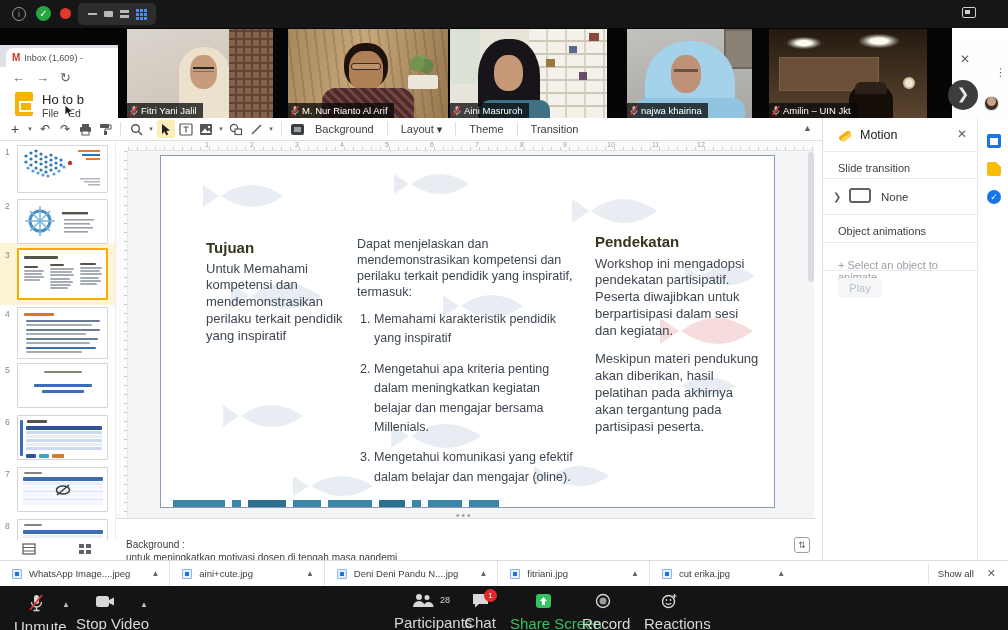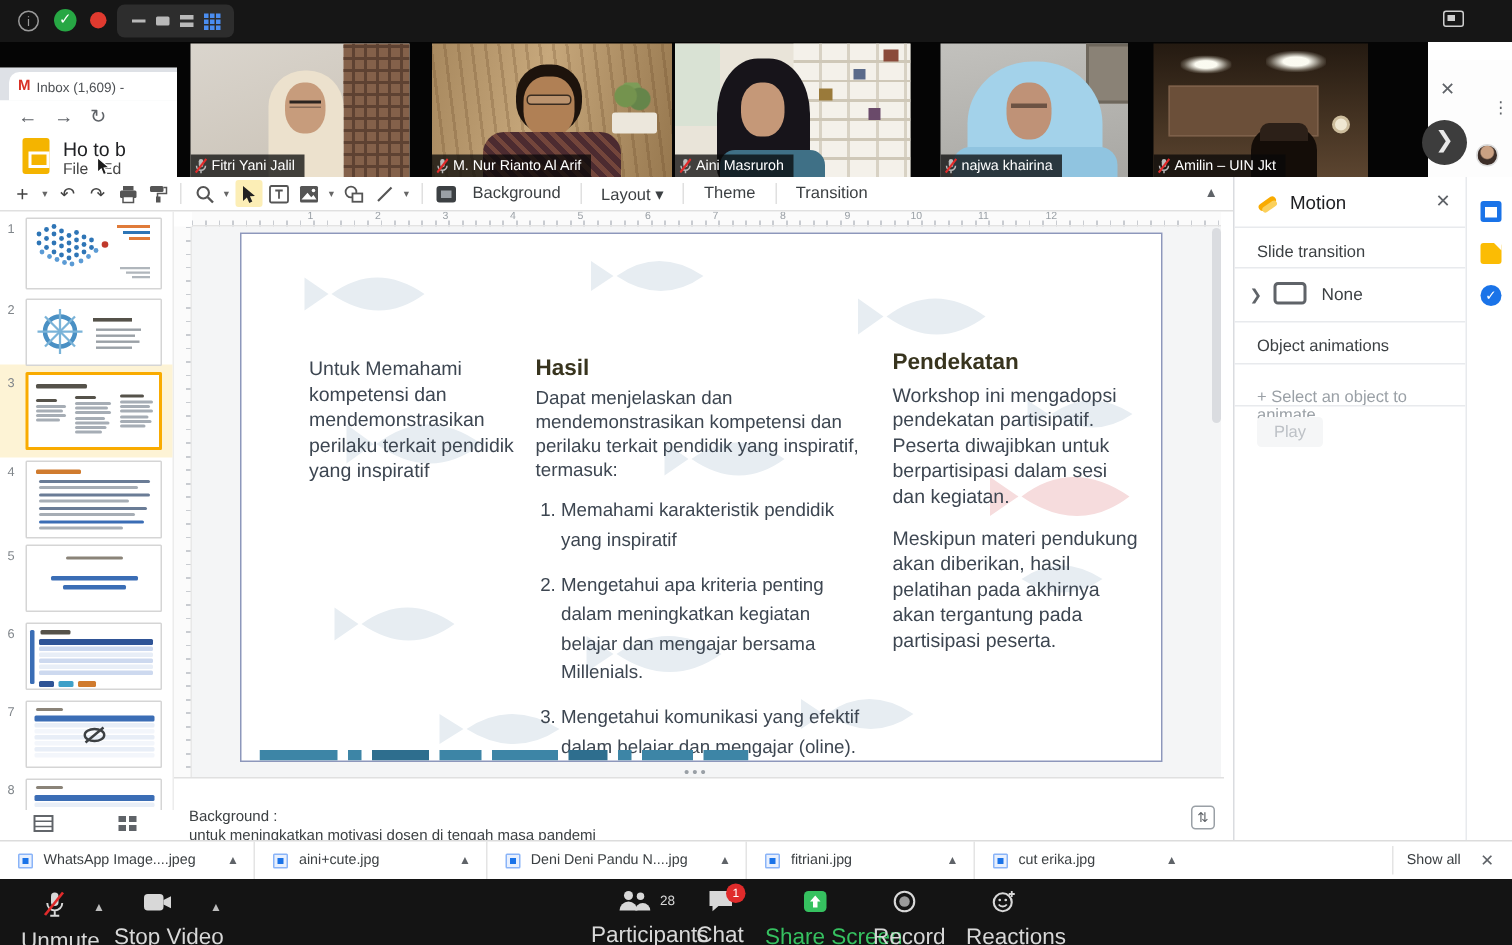--- a/index.html
+++ b/index.html
@@ -305,25 +305,25 @@
           <path d="M390,320 q28,-20 58,0 q-28,20 -58,0 z M388,320 l-15,-10 v20 z"></path>
           <path d="M520,230 q26,-18 54,0 q-26,18 -54,0 z"></path>
         </g>
         <g fill="#f6dcdd">
           <path d="M520,175 q34,-26 72,0 q-34,26 -72,0 z M518,175 l-19,-13 v26 z"></path>
         </g>
       </svg>
 
 
       <div class="scol c1">
+        <div class="scol-h">Tujuan</div>
         <div>Untuk Memahami kompetensi   dan mendemonstrasikan perilaku terkait pendidik yang inspiratif</div>
       </div>
 
       <div class="scol c2">
-        <div class="scol-h">Hasil</div>
         <div>Dapat menjelaskan dan mendemonstrasikan kompetensi dan perilaku terkait  pendidik yang inspiratif, termasuk:</div>
         <ol>
           <li>Memahami  karakteristik  pendidik yang inspiratif</li>
           <li>Mengetahui apa kriteria penting dalam meningkatkan kegiatan belajar dan mengajar bersama Millenials.</li>
           <li>Mengetahui komunikasi yang efektif dalam belajar dan mengajar (oline).</li>
         </ol>
       </div>
 
       <div class="scol c3">
         <div class="scol-h">Pendekatan</div>
@@ -643,21 +643,21 @@
       <div class="vlabel">
         <svg class="micmute" viewBox="0 0 8 11">
             <rect x="2.5" y="1" width="3" height="5.5" rx="1.5" fill="#bbb"></rect>
             <path d="M1,5.5 a3,3 0 0 0 6,0 M4,8.5 v2" stroke="#bbb" fill="none"></path>
             <line x1="0.5" y1="10" x2="7.5" y2="1" stroke="#e02b2b" stroke-width="1.4"></line>
           </svg>
         <span>najwa khairina</span>
       </div>
     </div>
 
-    <div class="tile" style="left:651px;width:143px;background:linear-gradient(#241a11,#463423 60%,#5c4530);">
+    <div class="tile" style="left:651px;width:158px;background:linear-gradient(#241a11,#463423 60%,#5c4530);">
       <div style="position:absolute;left:18px;top:8px;width:34px;height:12px;background:radial-gradient(ellipse at center,rgba(255,255,245,.98) 0 30%,rgba(255,255,240,.25) 60%,transparent 75%);"></div>
       <div style="position:absolute;right:28px;top:5px;width:40px;height:14px;background:radial-gradient(ellipse at center,rgba(255,255,245,.98) 0 30%,rgba(255,255,240,.25) 60%,transparent 75%);"></div>
       <div style="position:absolute;left:10px;top:28px;width:100px;height:34px;background:#6b4f39;border:1px solid #7d604a;"></div>
       <div style="position:absolute;right:12px;top:48px;width:12px;height:12px;border-radius:50%;border:2px solid #cdbd9d;background:#efe7d2;"></div>
       <div style="position:absolute;right:34px;bottom:-6px;width:44px;height:40px;background:#140d08;border-radius:40% 40% 0 0;"></div>
       <div style="position:absolute;right:40px;bottom:24px;width:32px;height:12px;background:#2c2018;border-radius:6px 6px 0 0;"></div>
       <div class="vlabel">
         <svg class="micmute" viewBox="0 0 8 11">
             <rect x="2.5" y="1" width="3" height="5.5" rx="1.5" fill="#bbb"></rect>
             <path d="M1,5.5 a3,3 0 0 0 6,0 M4,8.5 v2" stroke="#bbb" fill="none"></path>

